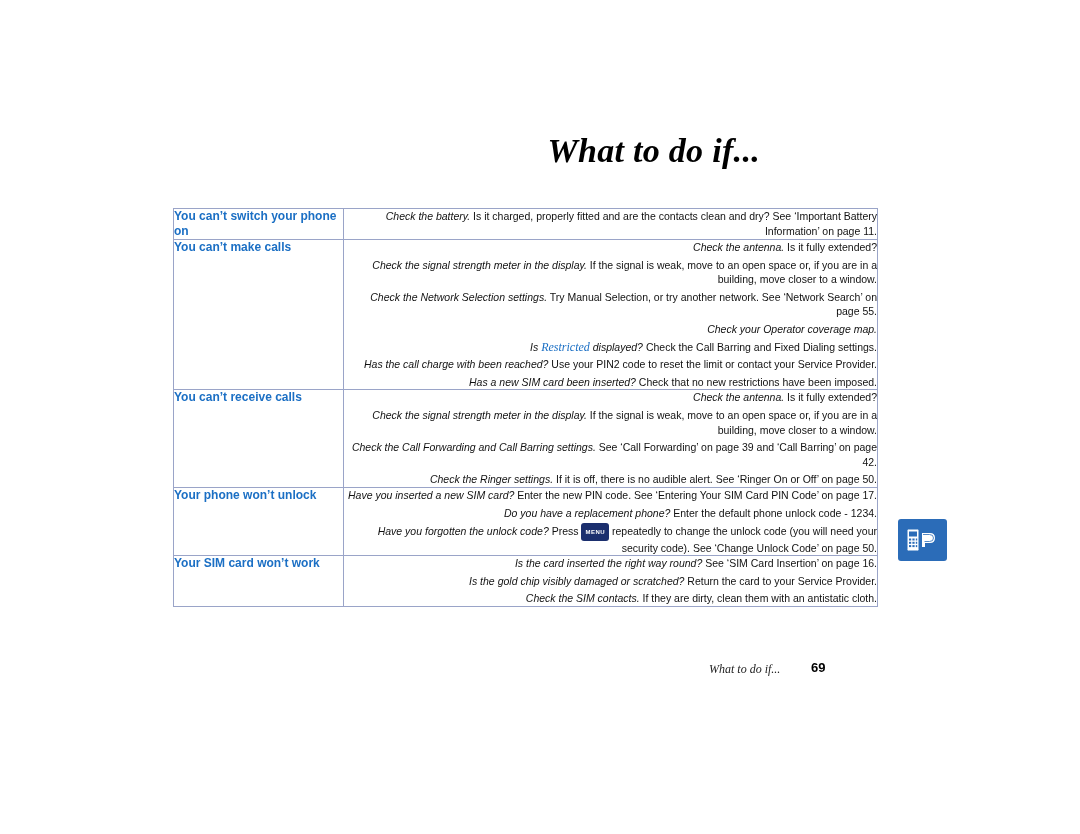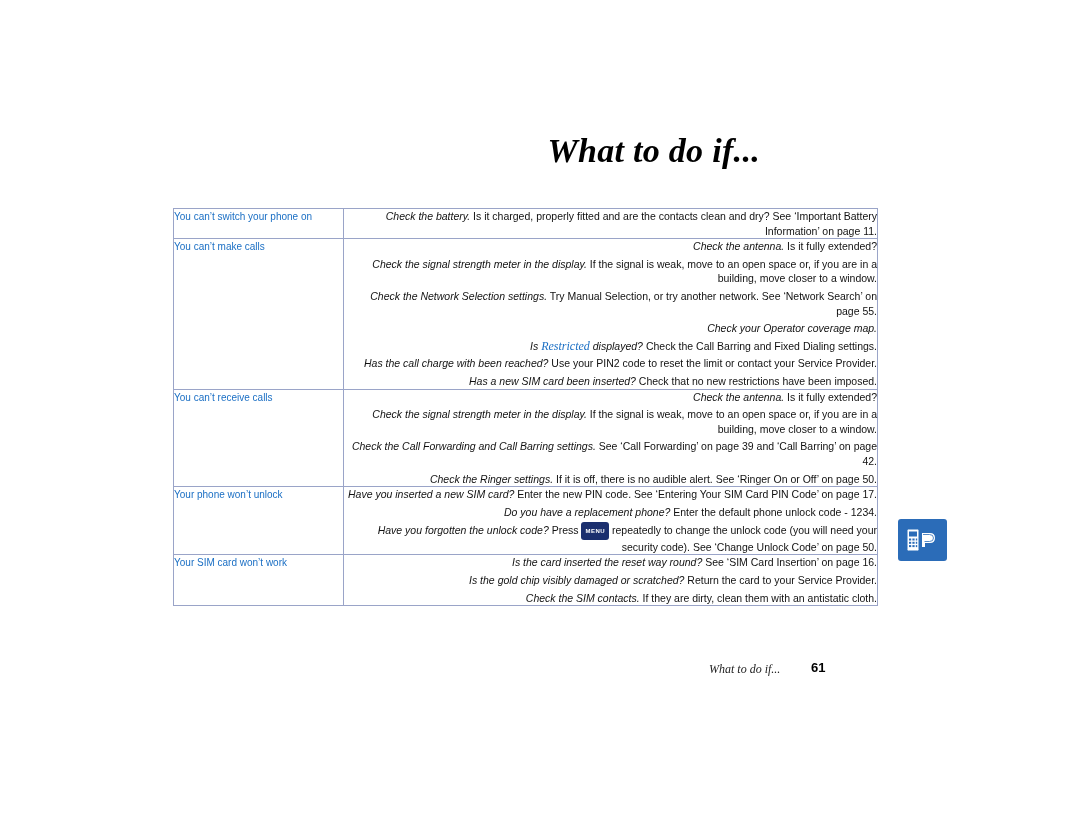--- a/index.html
+++ b/index.html
@@ -49,22 +49,22 @@
     width: 169px;
     padding: 6px 6px 8px 9px;
   }
   td.acell {
     width: 533px;
     padding: 6px 8px 8px 8px;
     text-align: right;
   }
   .qtext {
     color: #1b6fc4;
-    font-size: 10px;
-    font-weight: normal;
+    font-size: 12px;
+    font-weight: bold;
     line-height: 15px;
   }
   .line {
     font-size: 10.5px;
     line-height: 14.6px;
     color: #111;
     margin-bottom: 3px;
   }
   .line:last-child { margin-bottom: 0; }
   .line i {
@@ -174,21 +174,21 @@
             <div class="line"><i>Have you inserted a new SIM card?</i> Enter the new PIN code. See ‘Entering Your SIM Card PIN Code’ on page 17.</div>
             <div class="line"><i>Do you have a replacement phone?</i> Enter the default phone unlock code - 1234.</div>
             <div class="line"><i>Have you forgotten the unlock code?</i> Press <span class="menukey">MENU</span> repeatedly to change the unlock code (you will need your security code). See ‘Change Unlock Code’ on page 50.</div>
           </td>
         </tr>
         <tr>
           <td class="qcell">
             <div class="qtext">Your SIM card won’t work</div>
           </td>
           <td class="acell">
-            <div class="line"><i>Is the card inserted the reset way round?</i> See ‘SIM Card Insertion’ on page 16.</div>
+            <div class="line"><i>Is the card inserted the right way round?</i> See ‘SIM Card Insertion’ on page 16.</div>
             <div class="line"><i>Is the gold chip visibly damaged or scratched?</i> Return the card to your Service Provider.</div>
             <div class="line"><i>Check the SIM contacts.</i> If they are dirty, clean them with an antistatic cloth.</div>
           </td>
         </tr>
       </tbody>
   </table>
 
   <div class="tab-icon">
     <svg class="glyph" viewBox="0 0 33 28" xmlns="http://www.w3.org/2000/svg">
       <rect x="1" y="3" width="12" height="22" rx="1.5" fill="#ffffff" stroke="#2b6cb8" stroke-width="1"></rect>
@@ -201,15 +201,15 @@
       <rect x="9.8" y="15.8" width="1.4" height="2" fill="#2b6cb8"></rect>
       <rect x="3" y="19.1" width="2.2" height="2" fill="#2b6cb8"></rect>
       <rect x="6.4" y="19.1" width="2.2" height="2" fill="#2b6cb8"></rect>
       <rect x="9.8" y="19.1" width="1.4" height="2" fill="#2b6cb8"></rect>
       <path d="M16 7 L24 7 Q29 7 29 12 Q29 17 24 17 L19 17 L19 21 L16 21 Z" fill="#ffffff"></path>
       <path d="M17 8.5 L23.5 8.5 Q27.5 8.5 27.5 12 Q27.5 15.5 23.5 15.5 L18.5 15.5" fill="none" stroke="#2b6cb8" stroke-width="0.8"></path>
     </svg>
   </div>
 
   <div class="footer">What to do if...</div>
-  <div class="folio">61</div>
+  <div class="folio">69</div>
 
 </div>
 
 </body></html>

